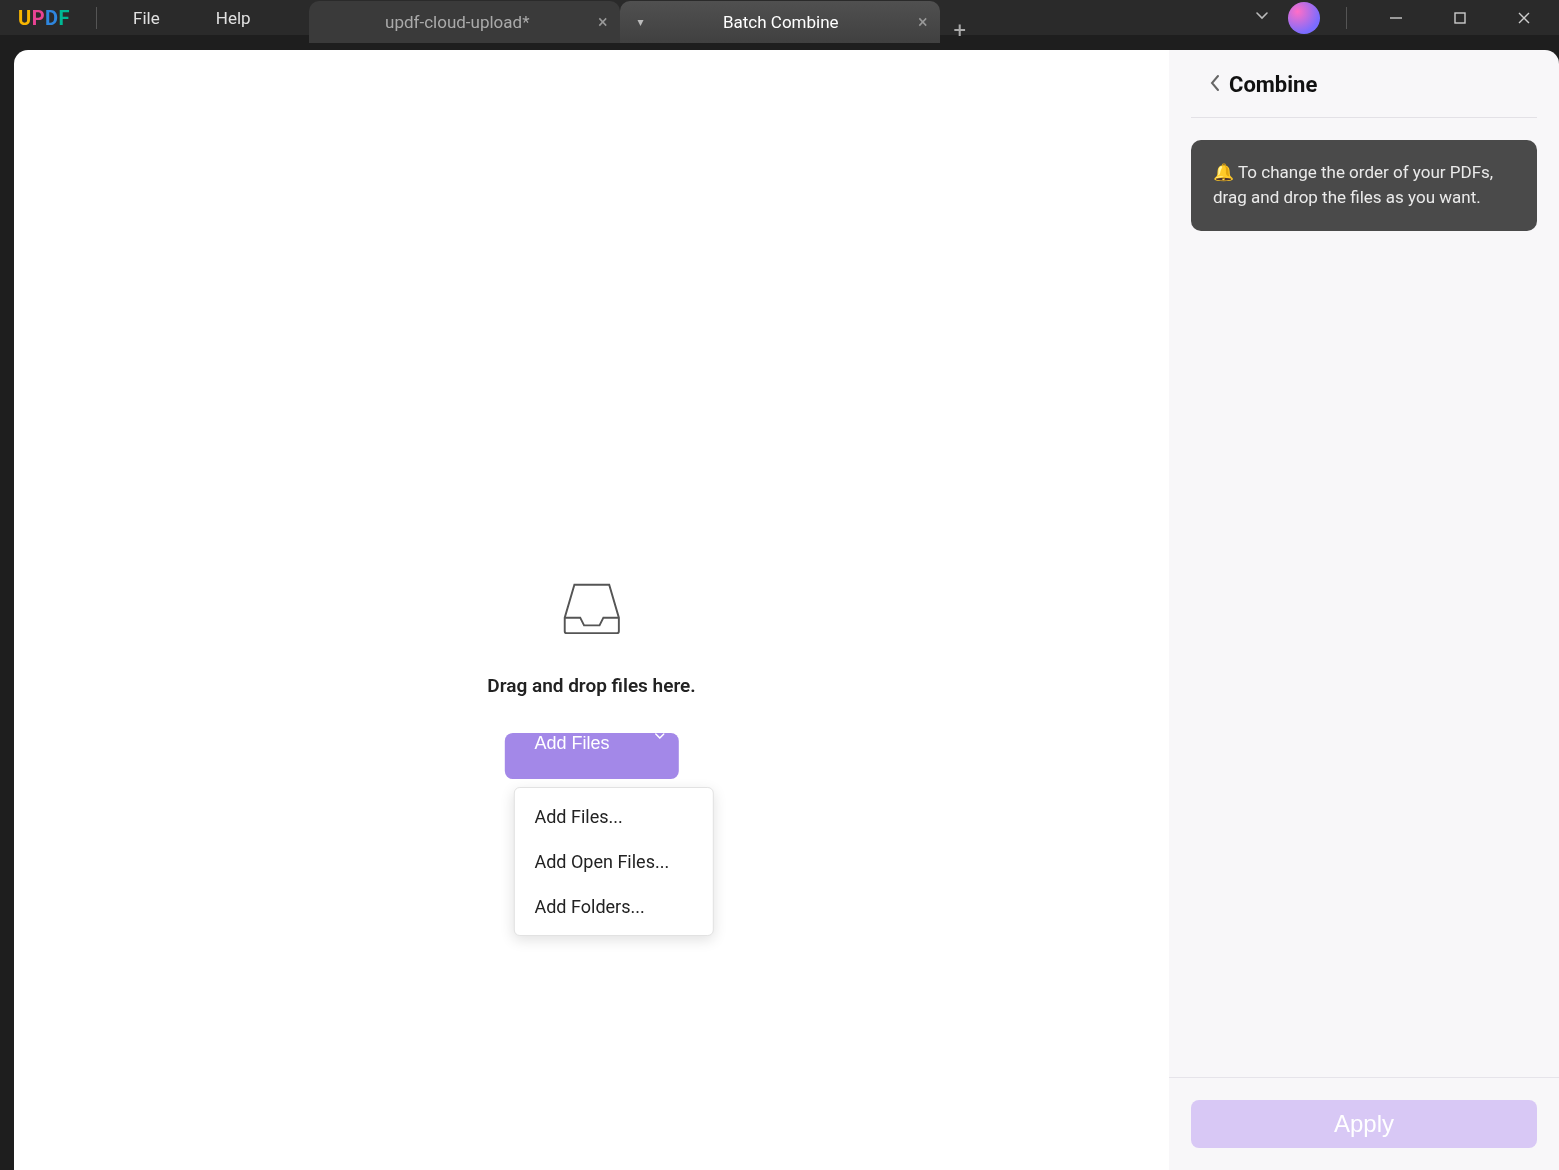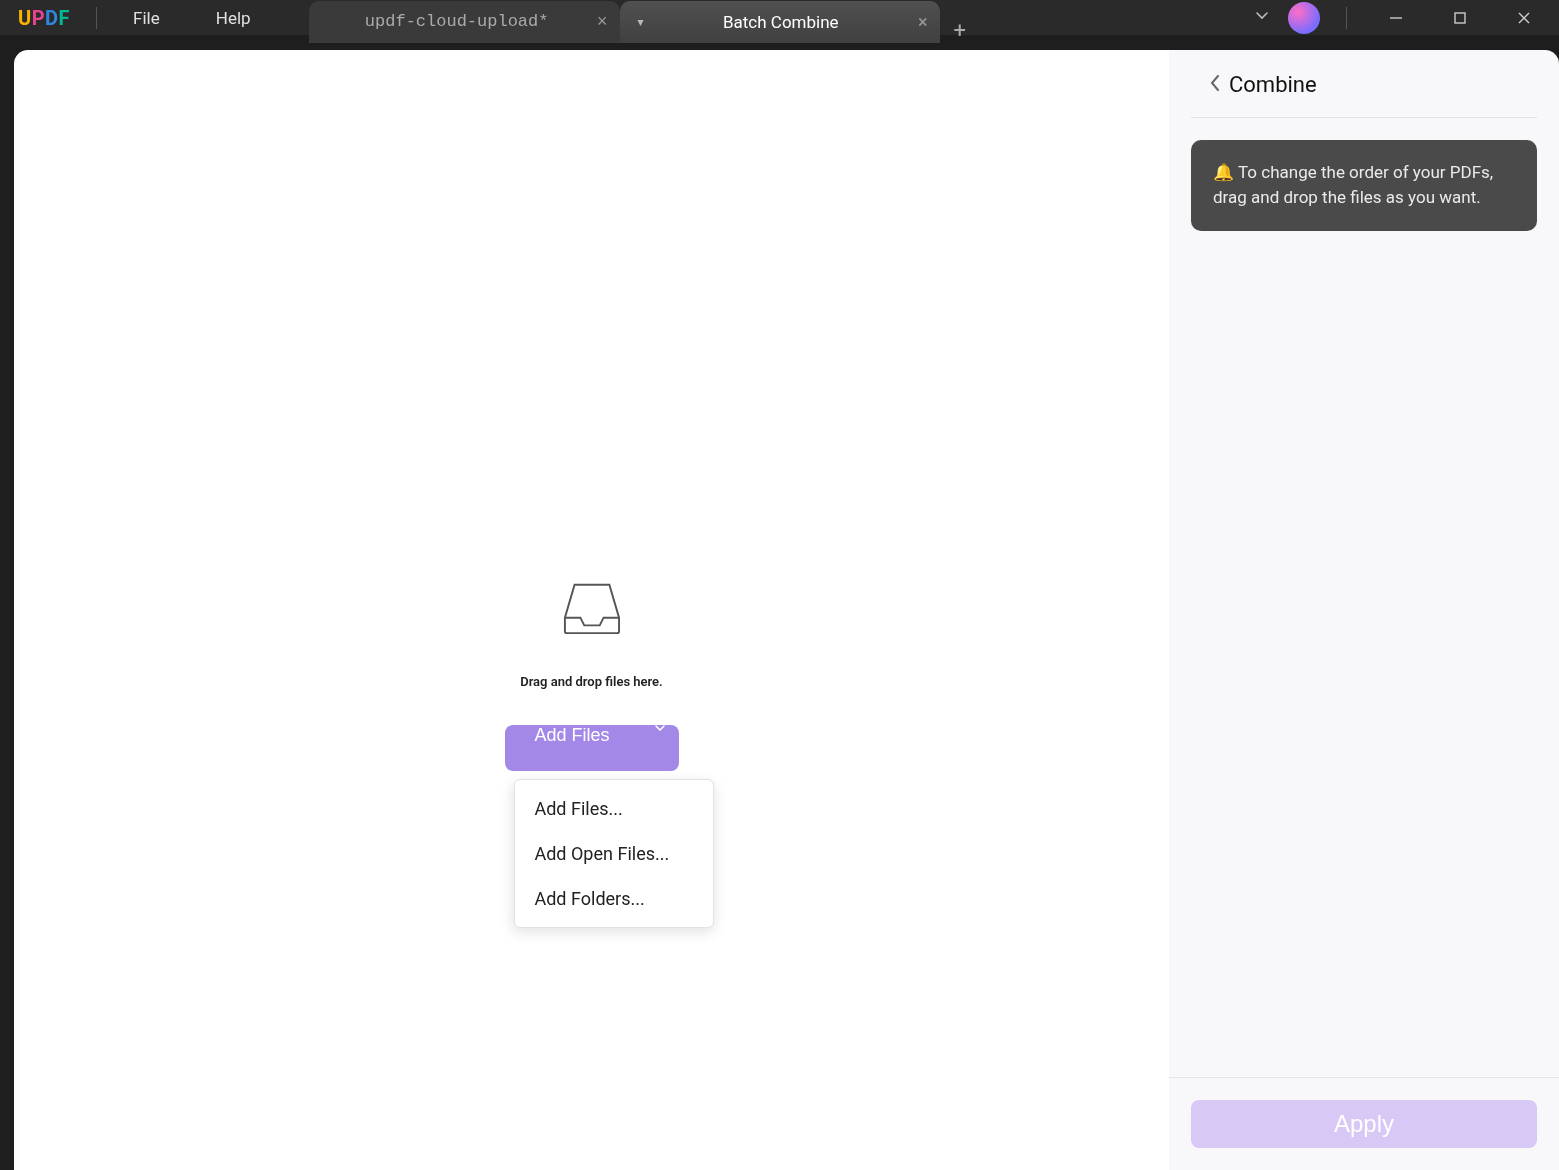--- a/index.html
+++ b/index.html
@@ -48,21 +48,21 @@
     .tab {
       height: 42px;
       display: flex;
       align-items: center;
       gap: 10px;
       padding: 0 12px 0 18px;
       border-radius: 10px 10px 0 0;
       color: #ccc;
       font-size: 17px;
     }
-    .tab.inactive { background: #3a3a3a; width: 311px; justify-content: center; position: relative; font-family: Liberation Mono, monospace; }
+    .tab.inactive { background: #3a3a3a; width: 311px; justify-content: center; position: relative; }
     .tab.inactive .tab-label { flex: 1; text-align: center; color: #aaa; }
     .tab.active { background: linear-gradient(to bottom, #505050, #404040); width: 320px; justify-content: center; position: relative; }
     .tab.active .tab-label { flex: 1; text-align: center; color: #fff; }
     .tab .close-x { color: #999; font-size: 18px; cursor: pointer; }
     .tab .pin { color: #bbb; font-size: 12px; }
     .new-tab { padding: 0 14px; color: #aaa; font-size: 22px; cursor: pointer; }
 
     .titlebar-right { margin-left: auto; display: flex; align-items: center; gap: 18px; padding-right: 12px; }
     .titlebar-right .chev { color: #bbb; }
     .avatar {
@@ -94,21 +94,21 @@
       left: 50%;
       top: 530px;
       transform: translateX(-50%);
       display: flex;
       flex-direction: column;
       align-items: center;
     }
     .tray-icon svg { width: 58px; height: 56px; }
     .dropzone-text {
       margin-top: 34px;
-      font-size: 13px;
+      font-size: 19px;
       font-weight: 600;
       color: #222;
     }
     .add-btn-wrap {
       margin-top: 36px;
       position: relative;
     }
     .add-btn {
       background: #a388e8;
       color: #fff;
@@ -164,21 +164,21 @@
     }
     .side-header {
       display: flex;
       align-items: center;
       gap: 8px;
       padding: 22px 22px 20px 18px;
       border-bottom: 1px solid #e3e1e6;
       margin: 0 22px;
     }
     .side-header .back { color: #555; cursor: pointer; }
-    .side-title { font-size: 22px; font-weight: 400; color: #111; }
+    .side-title { font-size: 22px; font-weight: 700; color: #111; }
 
     .tip-box {
       margin: 22px 22px 0 22px;
       background: #4a4a4a;
       color: #eaeaea;
       border-radius: 10px;
       padding: 20px 22px 22px 22px;
       font-size: 17px;
       line-height: 1.45;
     }

